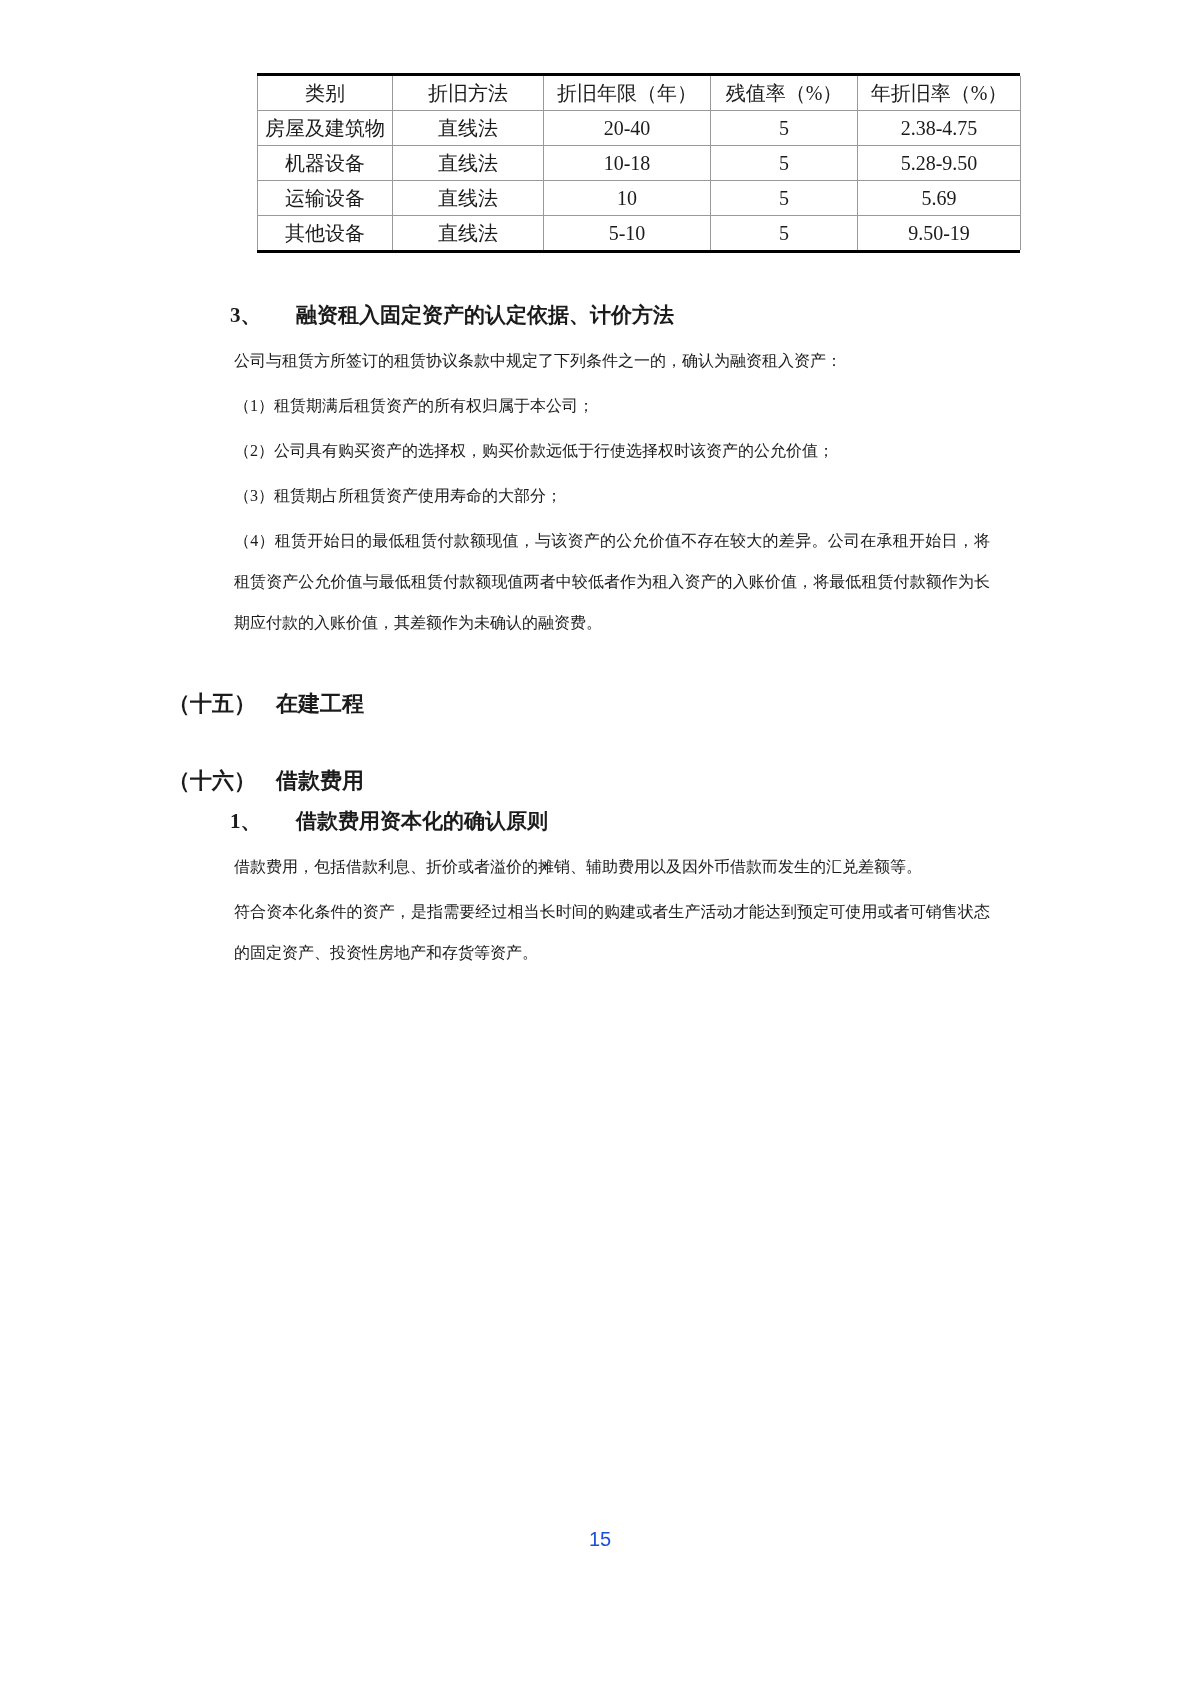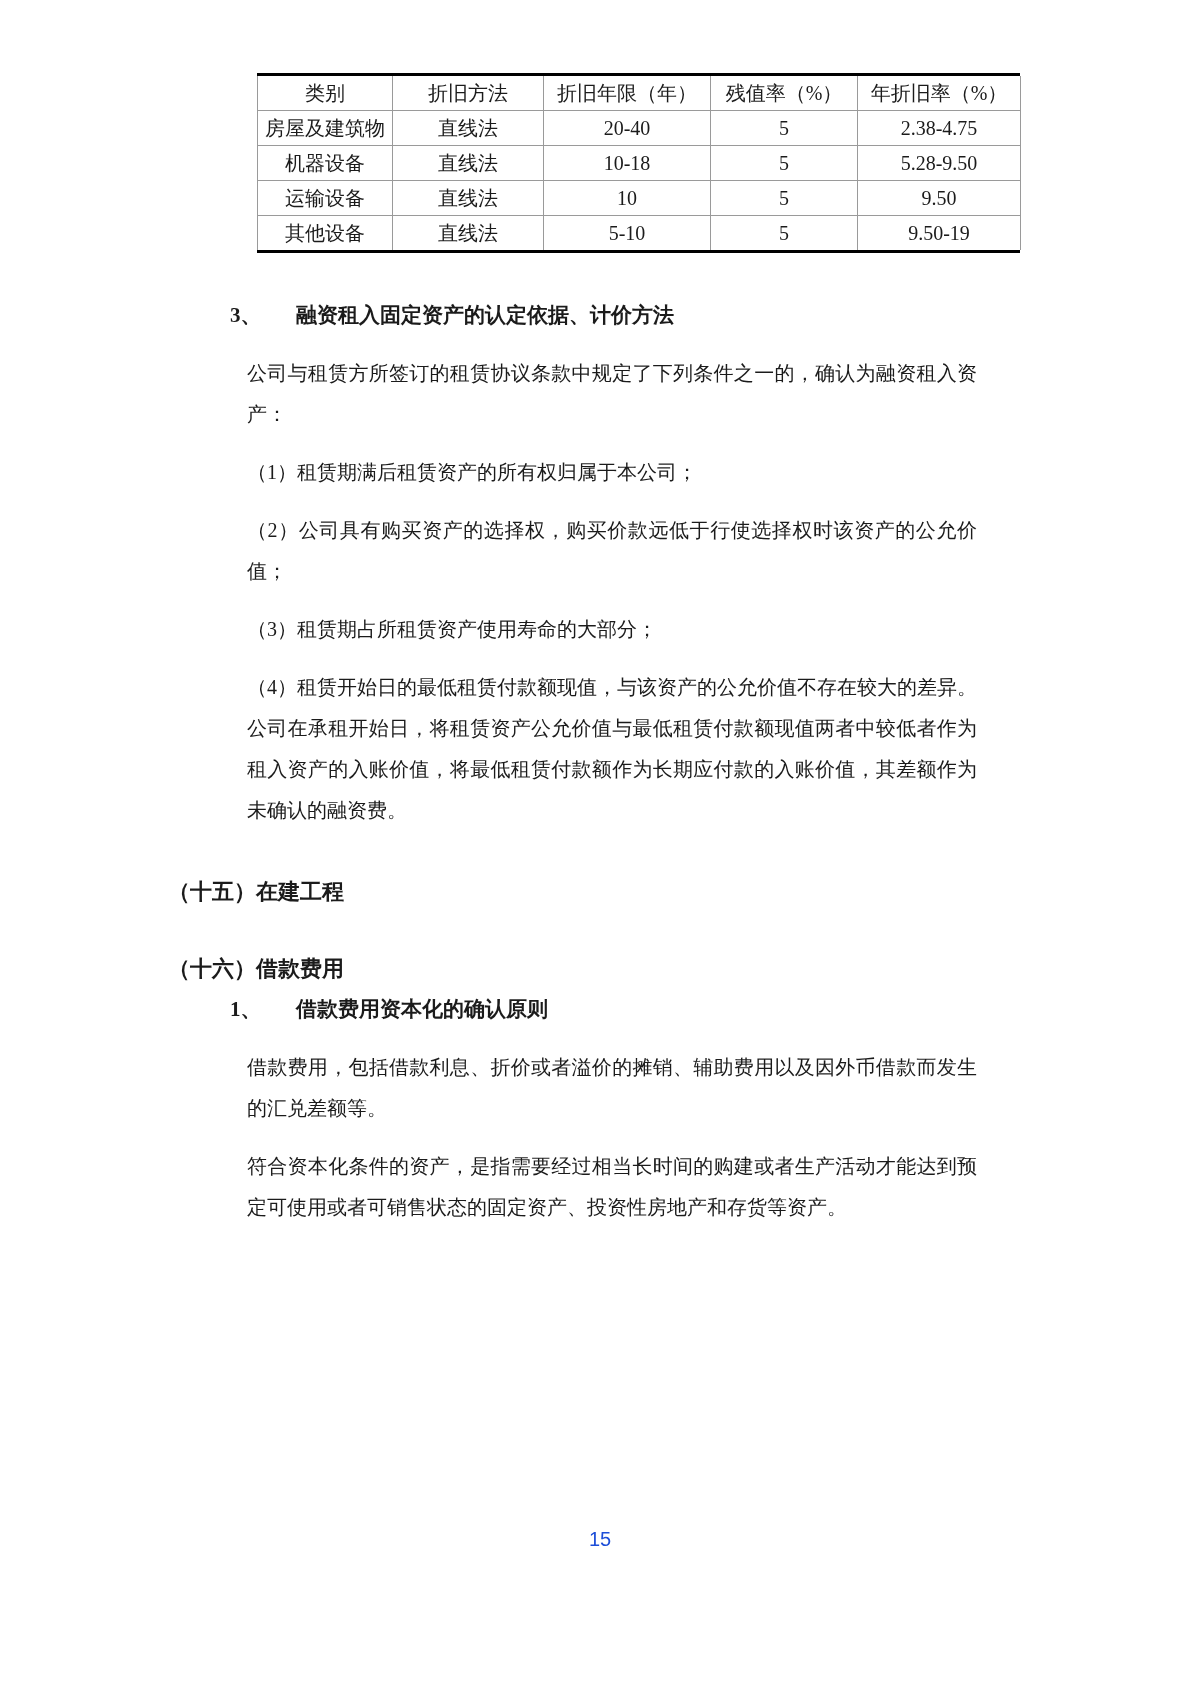--- a/index.html
+++ b/index.html
@@ -42,43 +42,43 @@
     vertical-align: middle;
     height: 34px;
     padding: 0 2px;
     font-weight: normal;
   }
   table.dep-table tr td:first-child, table.dep-table tr th:first-child { border-left: 1px solid #9a9a9a; }
   table.dep-table tr:first-child th { border-top: none; }
   table.dep-table tr:last-child td { border-bottom: none; }
   
   .body-line, .para {
-    font-size: 20px;
+    font-size: 16px;
     line-height: 41px;
     text-align: justify;
-    margin: 17px;
+    margin: 4px;
   }
   .para { text-justify: inter-ideograph; }
   .sub-heading {
     font-weight: bold;
     font-size: 21px;
     line-height: 41px;
     margin-top: 42px;
   }
   .sub-heading .num {
     display: inline-block;
     min-width: 66px;
   }
   .main-heading {
     font-weight: bold;
     font-size: 22px;
     line-height: 41px;
     margin-left: -62px;
   }
-  .main-heading .label { margin-right: 0; }
+  .main-heading .label { margin-right: 20px; }
   .gap-l { margin-top: 40px; }
   .gap-m { margin-top: 36px; }
   .sub-heading2 {
     font-weight: bold;
     font-size: 21px;
     line-height: 41px;
   }
   .sub-heading2 .num {
     display: inline-block;
     min-width: 66px;
@@ -129,21 +129,21 @@
           <td>直线法</td>
           <td>10-18</td>
           <td>5</td>
           <td>5.28-9.50</td>
         </tr>
         <tr>
           <td>运输设备</td>
           <td>直线法</td>
           <td>10</td>
           <td>5</td>
-          <td>9.50</td>
+          <td>5.69</td>
         </tr>
         <tr>
           <td>其他设备</td>
           <td>直线法</td>
           <td>5-10</td>
           <td>5</td>
           <td>9.50-19</td>
         </tr>
       </tbody>
         </table>

